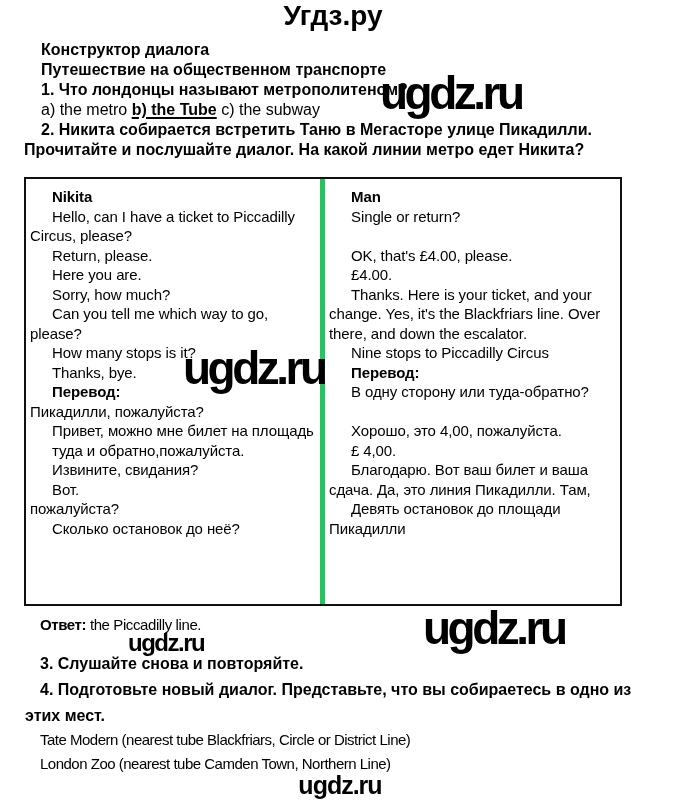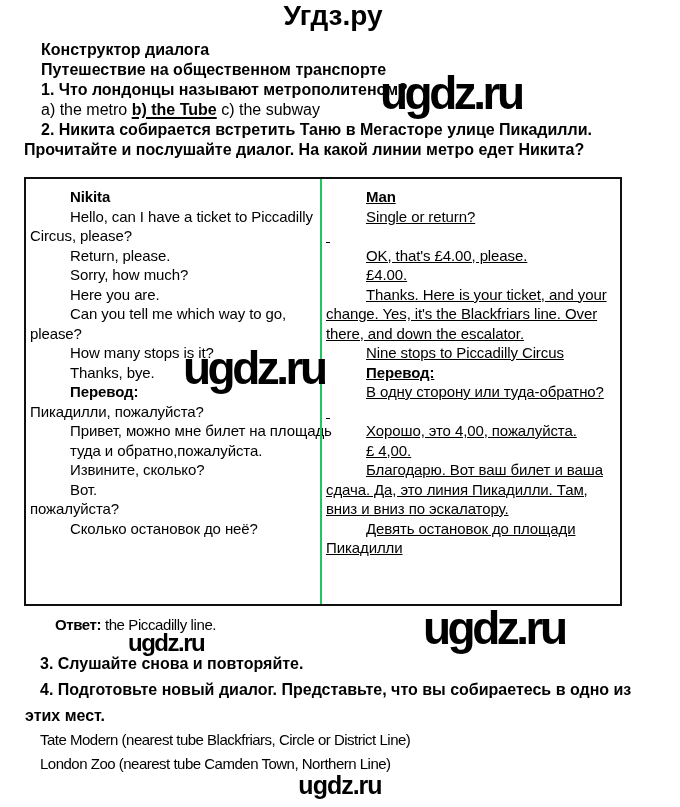--- a/index.html
+++ b/index.html
@@ -12,27 +12,27 @@
          font-size:28px;font-weight:bold;white-space:nowrap;}
 
   .intro{position:absolute;left:24px;top:40px;}
   .intro .line{font-size:16px;line-height:20px;height:20px;white-space:nowrap;}
   .intro .ind{padding-left:17px;}
 
   .dialog-table{position:absolute;left:24px;top:177px;width:594px;height:425px;
                 border:2px solid #101010;display:flex;background:#fff;}
   .col{padding-top:8px;box-sizing:border-box;}
   .col-left{width:294px;}
-  .col-right{flex:1;border-left:2px solid #22c55e;text-decoration:underline;}
+  .col-right{flex:1;border-left:5px solid #22c55e;}
   .col .line{font-size:15px;line-height:19.5px;height:19.5px;
              padding-left:4px;white-space:nowrap;letter-spacing:-0.1px;}
-  .col .ind{padding-left:44px;}
+  .col .ind{padding-left:26px;}
 
   .bline{position:absolute;white-space:nowrap;}
-  .answer{left:40px;top:616px;font-size:15px;letter-spacing:-0.4px;margin-left:15px;}
+  .answer{left:40px;top:616px;font-size:15px;letter-spacing:-0.4px;}
   .task3{left:40px;top:655px;font-size:16px;font-weight:bold;}
   .task4a{left:40px;top:681px;font-size:16px;font-weight:bold;}
   .task4b{left:25px;top:707px;font-size:16px;font-weight:bold;}
   .opt1{left:40px;top:731px;font-size:15px;letter-spacing:-0.5px;}
   .opt2{left:40px;top:755px;font-size:15px;letter-spacing:-0.5px;}
 
   .wm{position:absolute;font-weight:bold;color:#000;white-space:nowrap;
       font-family:"Liberation Sans", sans-serif;}
   .wm-big{font-size:46px;letter-spacing:-3.5px;}
   .wm1{left:380px;top:66px;}
@@ -55,31 +55,31 @@
     <div class="line ind"><span class="b">2. Никита собирается встретить Таню в Мегасторе улице Пикадилли.</span></div>
     <div class="line"><span class="b">Прочитайте и послушайте диалог. На какой линии метро едет Никита?</span></div>
   </div>
 
 <div class="dialog-table">
   <div class="col col-left" id="col-left">
       <div class="line ind"><span class="b">Nikita</span></div>
       <div class="line ind"><span class="">Hello, can I have a ticket to Piccadilly</span></div>
       <div class="line"><span class="">Circus, please?</span></div>
       <div class="line ind"><span class="">Return, please.</span></div>
+      <div class="line ind"><span class="">Here you are.</span></div>
       <div class="line ind"><span class="">Sorry, how much?</span></div>
-      <div class="line ind"><span class="">Here you are.</span></div>
       <div class="line ind"><span class="">Can you tell me which way to go,</span></div>
       <div class="line"><span class="">please?</span></div>
       <div class="line ind"><span class="">How many stops is it?</span></div>
       <div class="line ind"><span class="">Thanks, bye.</span></div>
       <div class="line ind"><span class="b">Перевод:</span></div>
       <div class="line"><span class="">Пикадилли, пожалуйста?</span></div>
       <div class="line ind"><span class="">Привет, можно мне билет на площадь</span></div>
       <div class="line ind"><span class="">туда и обратно,пожалуйста.</span></div>
-      <div class="line ind"><span class="">Извините, сколько?</span></div>
+      <div class="line ind"><span class="">Извините, свидания?</span></div>
       <div class="line ind"><span class="">Вот.</span></div>
       <div class="line"><span class="">пожалуйста?</span></div>
       <div class="line ind"><span class="">Сколько остановок до неё?</span></div>
       <div class="line"><span class="">&nbsp;</span></div>
     </div>
   <div class="col col-right" id="col-right">
       <div class="line ind"><span class="b">Man</span></div>
       <div class="line ind"><span class="">Single or return?</span></div>
       <div class="line"><span class="">&nbsp;</span></div>
       <div class="line ind"><span class="">OK, that's £4.00, please.</span></div>
@@ -88,21 +88,20 @@
       <div class="line"><span class="">change. Yes, it's the Blackfriars line. Over</span></div>
       <div class="line"><span class="">there, and down the escalator.</span></div>
       <div class="line ind"><span class="">Nine stops to Piccadilly Circus</span></div>
       <div class="line ind"><span class="b">Перевод:</span></div>
       <div class="line ind"><span class="">В одну сторону или туда-обратно?</span></div>
       <div class="line"><span class="">&nbsp;</span></div>
       <div class="line ind"><span class="">Хорошо, это 4,00, пожалуйста.</span></div>
       <div class="line ind"><span class="">£ 4,00.</span></div>
       <div class="line ind"><span class="">Благодарю. Вот ваш билет и ваша</span></div>
       <div class="line"><span class="">сдача. Да, это линия Пикадилли. Там,</span></div>
-      <div class="line"><span class="">вниз и вниз по эскалатору.</span></div>
       <div class="line ind"><span class="">Девять остановок до площади</span></div>
       <div class="line"><span class="">Пикадилли</span></div>
     </div>
 </div>
 
 <div class="bline answer"><span class="b">Ответ:</span><span> the Piccadilly line.</span></div>
 
 <div class="bline task3">3. Слушайте снова и повторяйте.</div>
 <div class="bline task4a">4. Подготовьте новый диалог. Представьте, что вы собираетесь в одно из</div>
 <div class="bline task4b">этих мест.</div>

